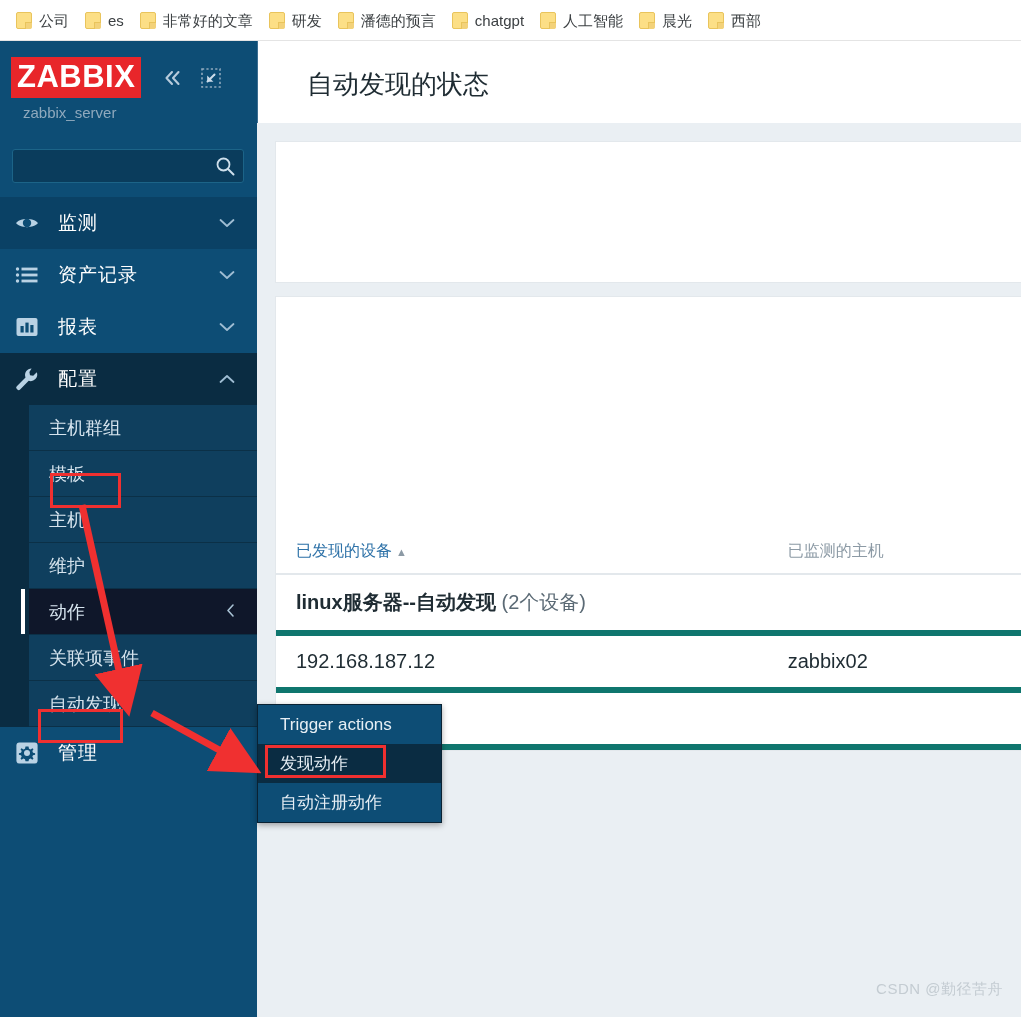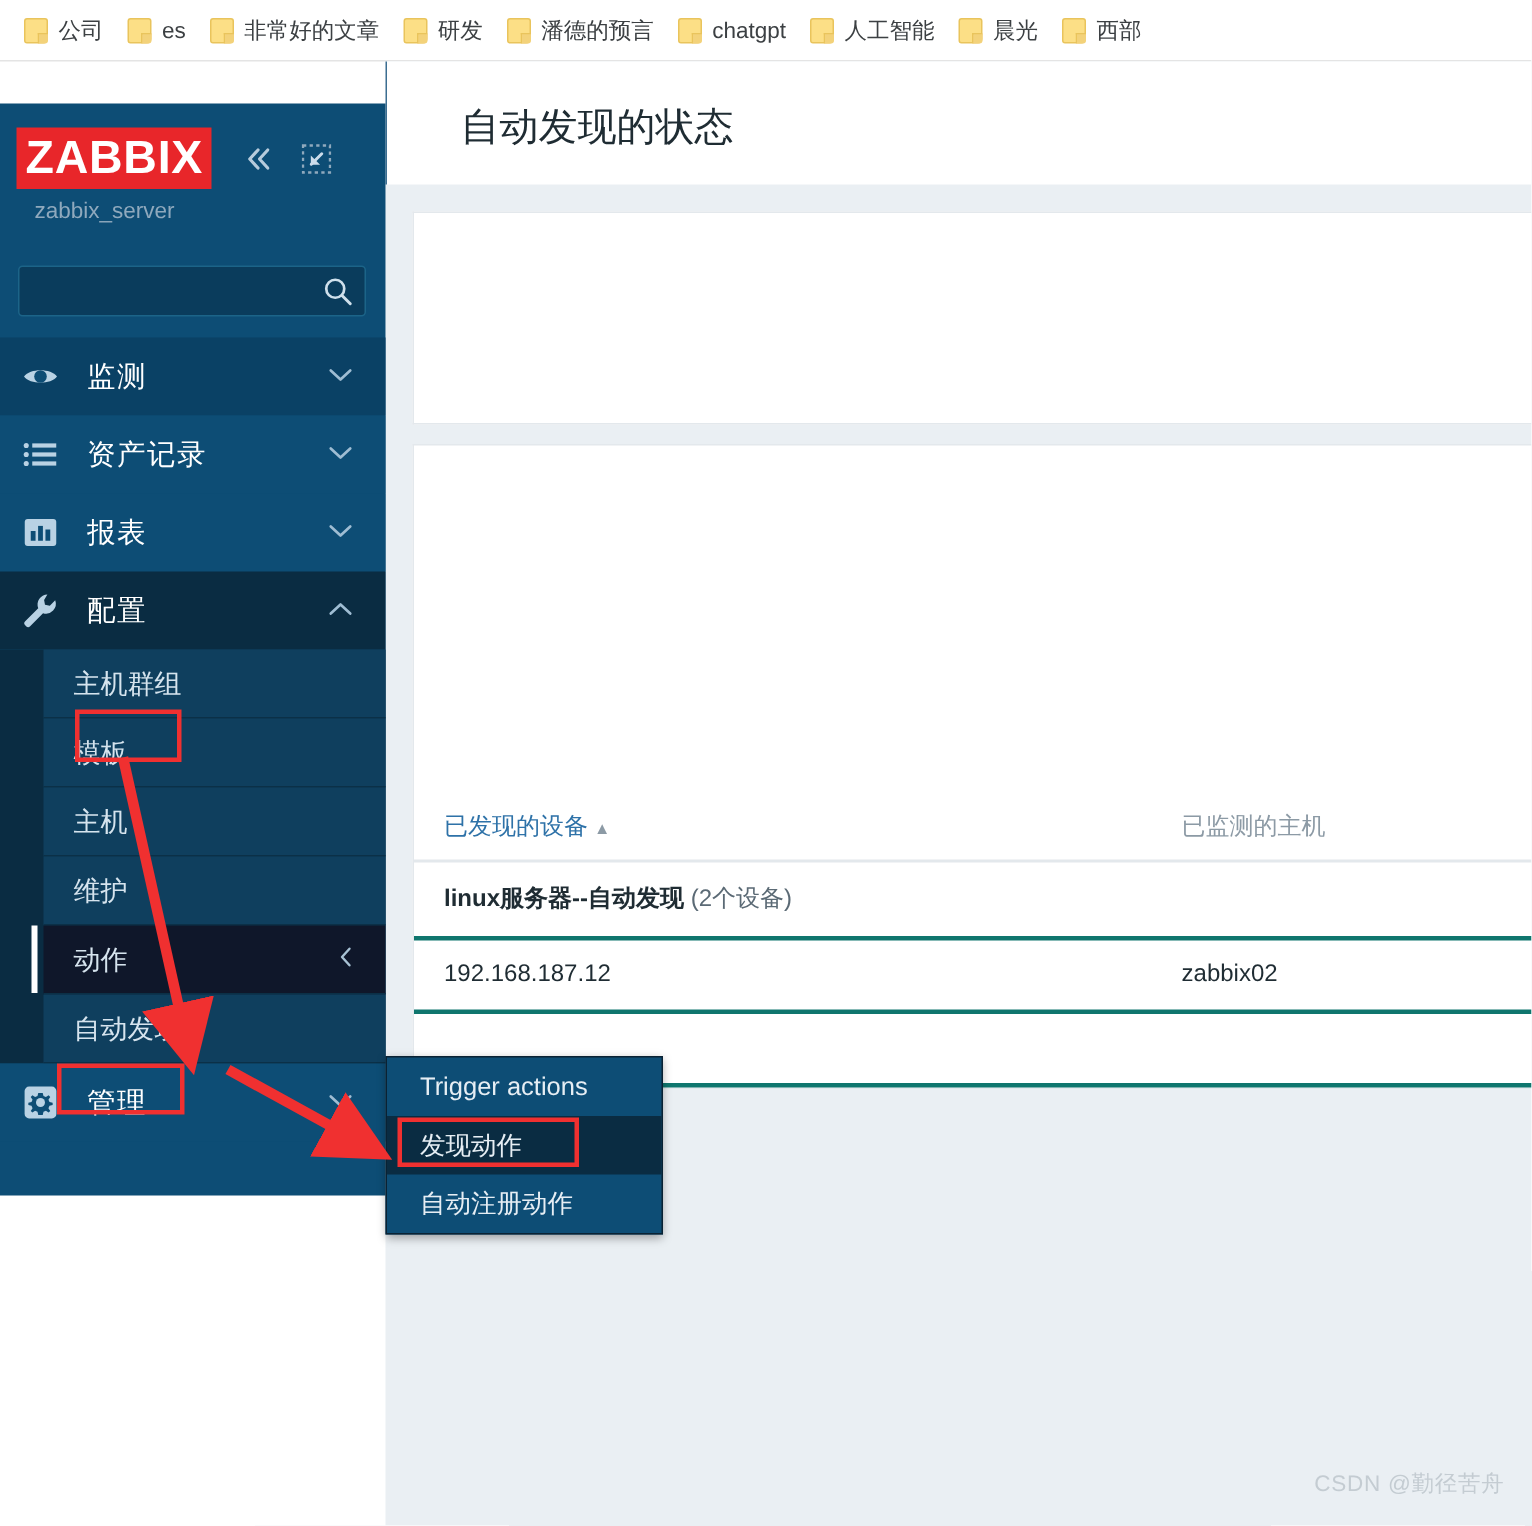--- a/index.html
+++ b/index.html
@@ -48,23 +48,22 @@
     border-bottom-right-radius: 2px;
   }
   .bm-label {
     font-size: 15px; color: #3c4043;
     line-height: 1;
   }
 
   
   .sidebar {
     position: absolute; left: 0; top: 41px;
-    width: 257px; height: 728px;
+    width: 257px; height: 976px;
     background: #0d4d75;
-    margin-top: 28px;
   }
   .sb-head {
     position: relative;
     height: 96px;
     padding: 16px 16px 0 11px;
   }
   .logo {
     display: inline-block;
     background: #e8262a;
     color: #ffffff;
@@ -234,23 +233,23 @@
     padding: 13px 0 11px 20px;
     border-bottom: 2px solid #e3e8ec;
     color: #8c9aa5;
     font-size: 16px;
     white-space: nowrap;
   }
   table.discovery th.sortable { color: #2e72a8; cursor: pointer; }
   table.discovery th .arr { font-size: 11px; color: #8c9aa5; margin-left: 4px; }
   table.discovery td {
     padding: 14px 0 14px 20px;
-    border-bottom: 3px solid #0f766e;
+    border-bottom: 6px solid #0f766e;
     color: #1f2c33;
-    font-size: 16px;
+    font-size: 20px;
   }
   table.discovery tr.group-row td { font-weight: bold; }
   table.discovery tr.group-row .count { font-weight: normal; color: #5b6a75; }
   .col-host { width: 34%; }
 
   .watermark {
     position: absolute;
     right: 18px; bottom: 18px;
     color: #c4ccd2;
     font-size: 15px;
@@ -460,20 +459,23 @@
       </li>
       <li class="sub-item active">
         <span>动作</span>
         <span class="sub-chev">
           <svg width="9" height="14" viewBox="0 0 9 14">
               <path d="M7 1.5 L2 7 L7 12.5" fill="none" stroke="#a8c2d4" stroke-width="1.6" stroke-linecap="round" stroke-linejoin="round"></path>
             </svg>
         </span>
       </li>
       <li class="sub-item">
+        <span>关联项事件</span>
+      </li>
+      <li class="sub-item">
         <span>自动发现</span>
       </li>
     </ul>
 
     <ul class="menu">
       <li class="menu-item mi-admin">
         <span class="mi-icon">
           <svg width="26" height="26" viewBox="0 0 26 26">
             <rect x="2.4" y="2.4" width="21.2" height="21.2" rx="3" fill="#b9d2e4"></rect>
             <path d="M13 6.6 l1.5 0 0.5 2.1 1.6 0.7 1.8 -1.2 1.1 1.1 -1.2 1.8 0.7 1.6 2.1 0.5 0 1.5 -2.1 0.5 -0.7 1.6 1.2 1.8 -1.1 1.1 -1.8 -1.2 -1.6 0.7 -0.5 2.1 -1.5 0 -1.5 0 -0.5 -2.1 -1.6 -0.7 -1.8 1.2 -1.1 -1.1 1.2 -1.8 -0.7 -1.6 -2.1 -0.5 0 -1.5 2.1 -0.5 0.7 -1.6 -1.2 -1.8 1.1 -1.1 1.8 1.2 1.6 -0.7 0.5 -2.1 z" fill="#0d4d75"></path>

